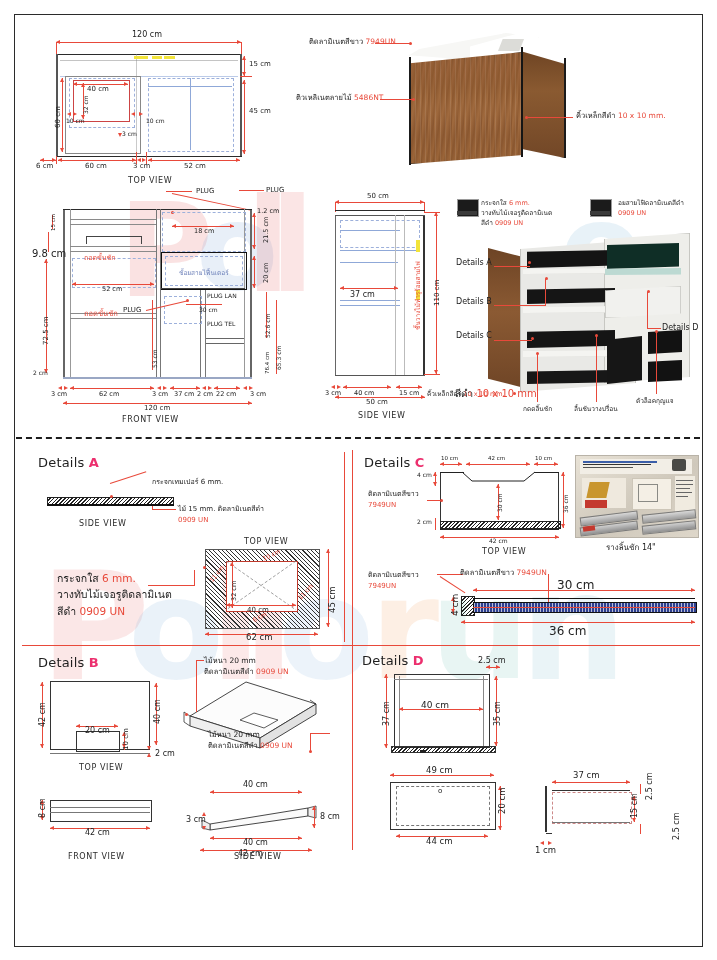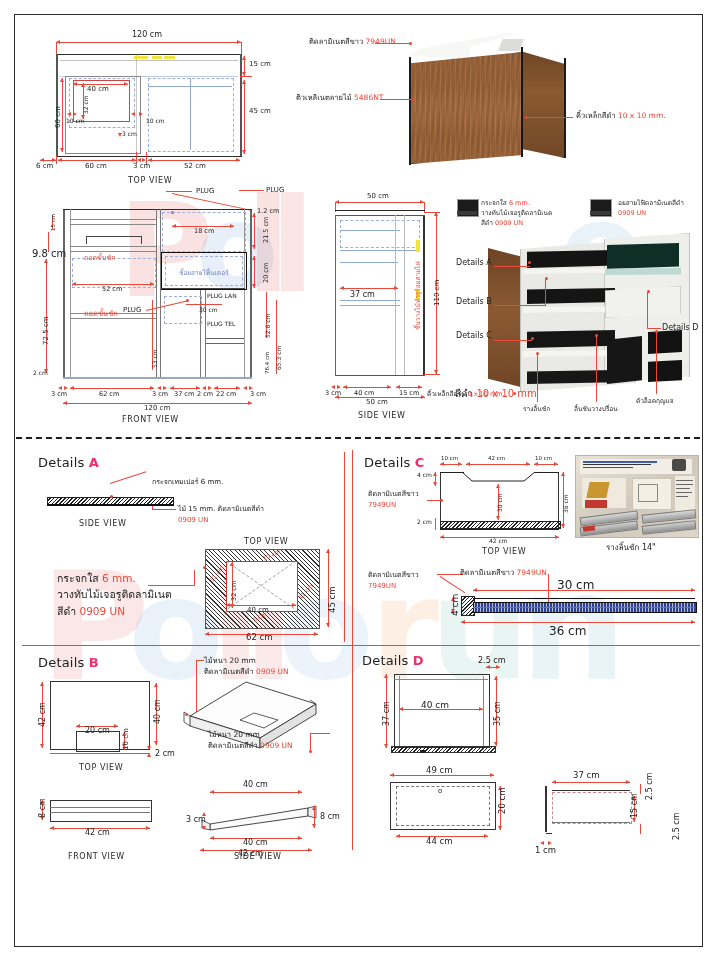--- a/index.html
+++ b/index.html
@@ -463,21 +463,21 @@
     <div class="dimtxt" style="left:456px;top:331px;font-size:8px;">Details C</div>
 
     <div class="dot" style="left:647px;top:290px;"></div>
     <div class="lnr" style="left:650px;top:328px;width:1px;height:-1px;"></div>
     <div class="lnr" style="left:647px;top:292px;width:.9px;height:36px;"></div>
     <div class="lnr" style="left:647px;top:328px;width:14px;height:.8px;"></div>
     <div class="dimtxt" style="left:662px;top:323px;font-size:8px;">Details D</div>
 
     <div class="dot" style="left:536px;top:352px;"></div>
     <div class="lnr" style="left:537px;top:354px;width:.9px;height:48px;"></div>
-    <div class="thai" style="left:523px;top:405px;font-size:6.5px;">รางลิ้นชัก</div>
+    <div class="thai" style="left:523px;top:405px;font-size:6.5px;">กดดลิ้นชัก</div>
 
     <div class="dot" style="left:595px;top:334px;"></div>
     <div class="lnr" style="left:596px;top:336px;width:.9px;height:66px;"></div>
     <div class="thai" style="left:574px;top:405px;font-size:6.5px;">ลิ้นชันวางปรื่อน</div>
 
     <div class="dot" style="left:655px;top:330px;"></div>
     <div class="lnr" style="left:656px;top:332px;width:.9px;height:62px;"></div>
     <div class="thai" style="left:636px;top:397px;font-size:6.5px;">ตัวล็อคกุญแจ</div>
 
     <div class="dot" style="left:513px;top:392px;"></div>

